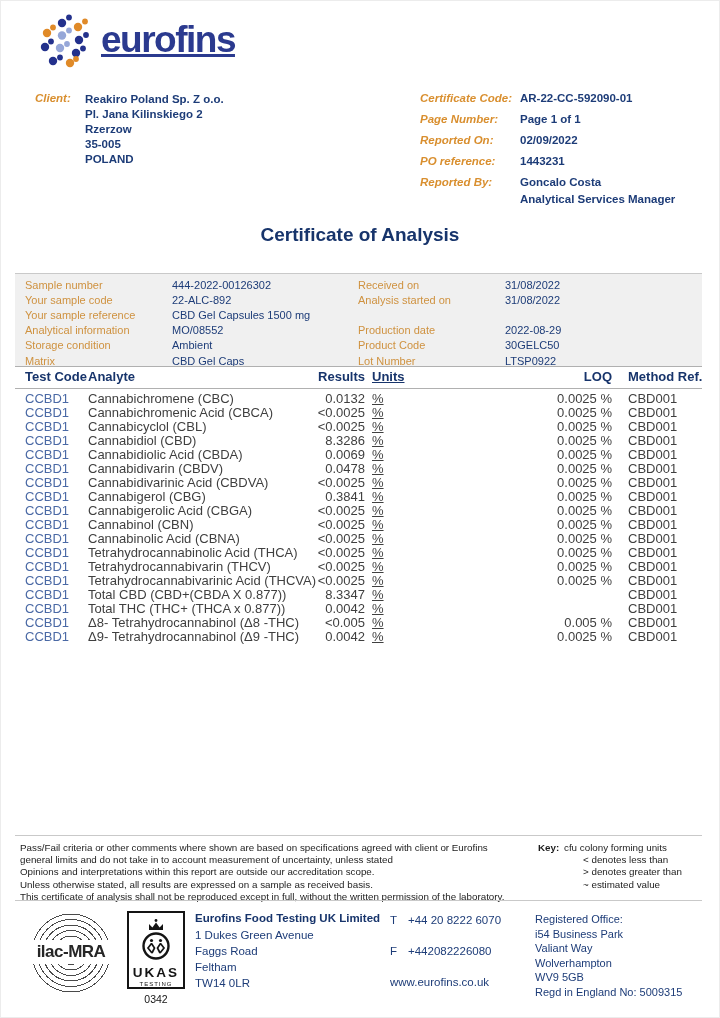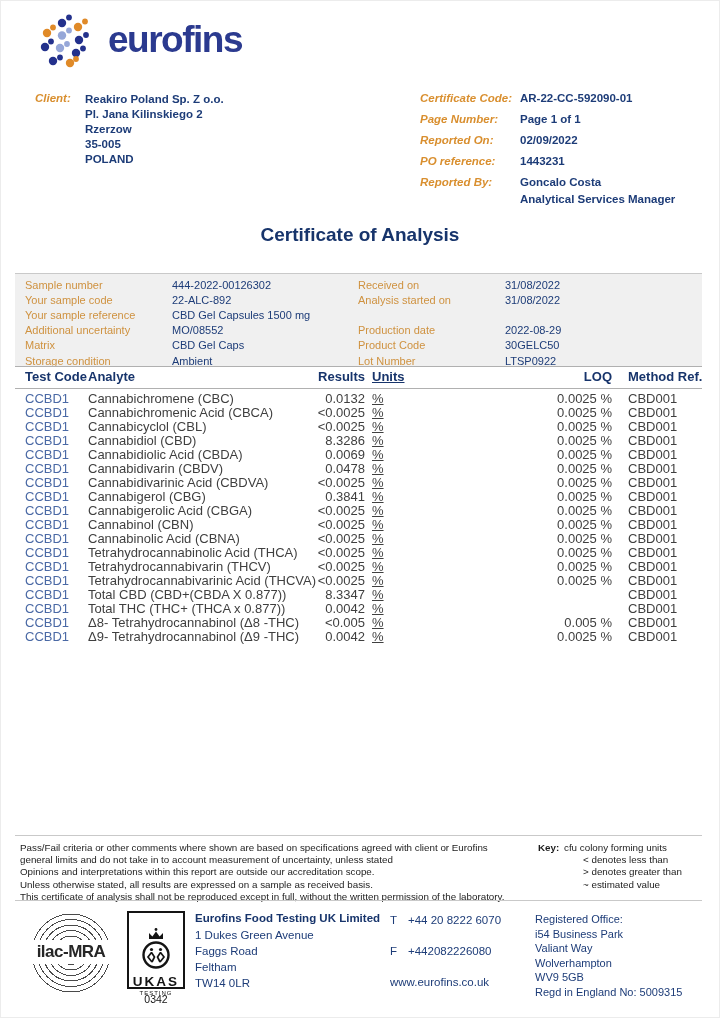--- a/index.html
+++ b/index.html
@@ -1,21 +1,21 @@
 <!DOCTYPE html>
 <html><head>
 <meta charset="utf-8">
 <style>
   html,body{margin:0;padding:0;background:#fff;}
   .page{position:relative;width:720px;height:1018px;background:#fff;
         font-family:"Liberation Sans",sans-serif;overflow:hidden;
         box-shadow:inset 0 0 0 1px #ececec;}
   
   .logo{position:absolute;left:38px;top:14px;display:flex;align-items:center;}
-  .brand{font-size:37px;font-weight:bold;color:#2b3a8f;letter-spacing:-1.5px;margin-left:16px;margin-top:-2px;}
+  .brand{font-size:37px;font-weight:bold;color:#2b3a8f;letter-spacing:-1.5px;margin-left:9px;margin-top:-2px;text-decoration:underline;}
   
   .client{position:absolute;left:35px;top:92px;display:flex;font-size:11.5px;}
   .olabel{color:#d98f2f;font-style:italic;font-weight:bold;}
   .client .olabel{width:50px;}
   .client-lines div{color:#1d3c78;font-weight:bold;line-height:15px;}
   .meta{position:absolute;left:420px;top:92px;font-size:11.5px;}
   .meta-row{display:flex;margin-bottom:4px;}
   .meta-label{width:100px;color:#d98f2f;font-style:italic;font-weight:bold;line-height:13px;}
   .meta-values div{color:#1d3c78;font-weight:bold;line-height:13px;margin-bottom:4px;}
   
@@ -51,21 +51,21 @@
   .key-row{display:flex;}
   .key-label{font-weight:bold;width:26px;}
   .key-items{margin-left:45px;}
   
   .ilac{position:absolute;left:30px;top:912px;width:82px;height:82px;border-radius:50%;
         background:repeating-radial-gradient(circle at 50% 50%, #4a4a4a 0 1px, #fff 1px 5.5px);}
   .ilac-band{position:absolute;left:-4px;right:-4px;top:28px;height:24px;background:#fff;
              display:flex;align-items:center;justify-content:center;}
   .ilac-band span{font-weight:bold;font-size:17px;color:#262626;letter-spacing:-0.5px;}
   .ukas{position:absolute;left:127px;top:911px;width:58px;height:78px;border:2px solid #141414;
-        text-align:center;box-sizing:border-box;padding-top:14px;}
+        text-align:center;box-sizing:border-box;padding-top:5px;}
   .ukas-name{font-size:13.5px;font-weight:bold;color:#141414;letter-spacing:2px;margin-top:-1px;}
   .ukas-sub{font-size:6px;color:#141414;letter-spacing:1px;margin-top:1px;}
   .ukas-num{position:absolute;left:127px;top:993px;width:58px;text-align:center;
             font-size:10.5px;color:#141414;}
   .company{position:absolute;left:195px;top:912px;font-size:11.5px;}
   .cname{color:#17346b;font-weight:bold;margin-bottom:3px;}
   .company-address div{color:#1d3c78;line-height:16px;}
   .contact{position:absolute;left:390px;top:914px;font-size:11.5px;color:#1d3c78;}
   .crow{margin-bottom:19px;}
   .clab{display:inline-block;width:18px;}
@@ -163,30 +163,30 @@
         </div>
         <div class="srow">
           <span class="slabel">Your sample code</span>
           <span class="svalue">22-ALC-892</span>
         </div>
         <div class="srow">
           <span class="slabel">Your sample reference</span>
           <span class="svalue">CBD Gel Capsules 1500 mg</span>
         </div>
         <div class="srow">
-          <span class="slabel">Additional uncertainty</span>
+          <span class="slabel">Analytical information</span>
           <span class="svalue">MO/08552</span>
+        </div>
+        <div class="srow">
+          <span class="slabel">Storage condition</span>
+          <span class="svalue">Ambient</span>
         </div>
         <div class="srow">
           <span class="slabel">Matrix</span>
           <span class="svalue">CBD Gel Caps</span>
-        </div>
-        <div class="srow">
-          <span class="slabel">Storage condition</span>
-          <span class="svalue">Ambient</span>
         </div>
       </div>
     <div class="scol" style="left:343px">
         <div class="srow">
           <span class="slabel">Received on</span>
           <span class="svalue">31/08/2022</span>
         </div>
         <div class="srow">
           <span class="slabel">Analysis started on</span>
           <span class="svalue">31/08/2022</span>

